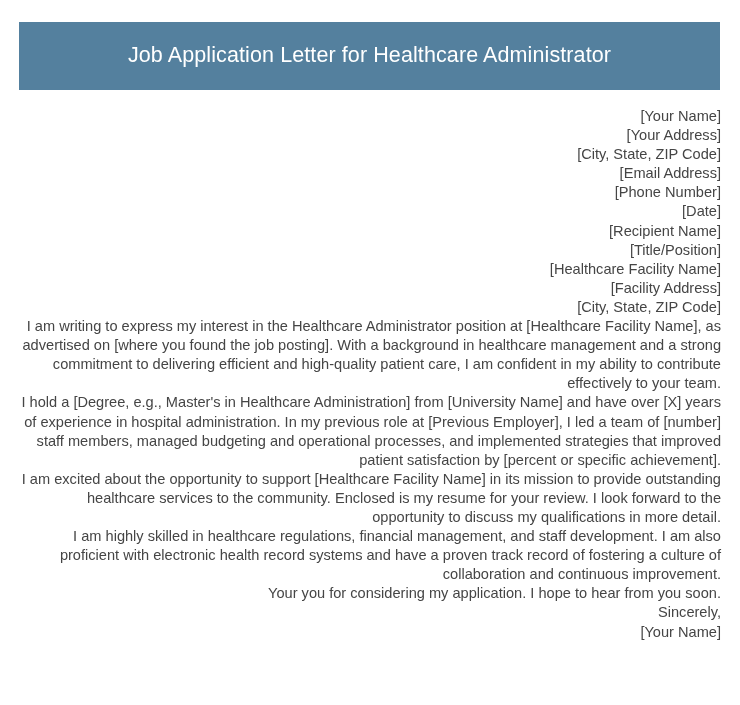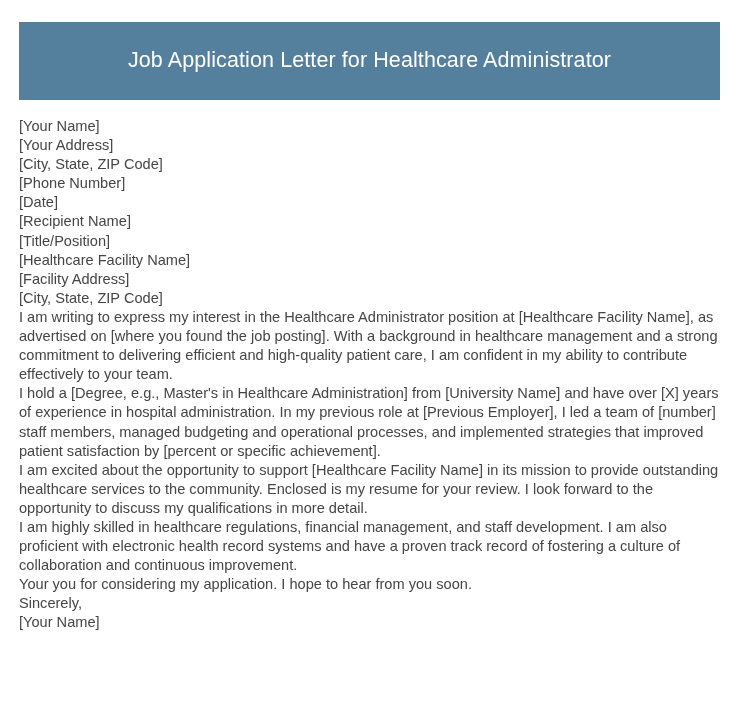--- a/index.html
+++ b/index.html
@@ -15,21 +15,21 @@
     position: relative;
   }
   #doc-root {
     width: 740px;
     height: 705px;
     background: #ffffff;
     box-sizing: border-box;
   }
   .header-banner {
     margin: 22px 20px 0 19px;
-    height: 78px;
+    height: 68px;
     background: #54809e;
     display: flex;
     align-items: center;
     justify-content: center;
     box-sizing: border-box;
   }
   .header-title {
     color: #ffffff;
     font-size: 21.5px;
     font-weight: 400;
@@ -44,21 +44,21 @@
     box-sizing: border-box;
   }
   .letter-line,
   .letter-para {
     color: #454545;
     font-size: 14.6px;
     line-height: 19.1px;
     font-weight: 400;
     margin: 0;
     padding: 0;
-    text-align: left;
+    text-align: right;
     word-spacing: 0px;
   }
   .letter-para {
     max-width: 703px;
   }
 </style>
 </head>
 <body>
 
 <div id="doc-root">
@@ -66,20 +66,21 @@
   <div class="header-banner">
     <div class="header-title">Job Application Letter for Healthcare Administrator</div>
   </div>
 
   <div class="letter-body">
 
     <div>
       <div class="letter-line">[Your Name]</div>
       <div class="letter-line">[Your Address]</div>
       <div class="letter-line">[City, State, ZIP Code]</div>
+      <div class="letter-line">[Email Address]</div>
       <div class="letter-line">[Phone Number]</div>
       <div class="letter-line">[Date]</div>
     </div>
 
     <div>
       <div class="letter-line">[Recipient Name]</div>
       <div class="letter-line">[Title/Position]</div>
       <div class="letter-line">[Healthcare Facility Name]</div>
       <div class="letter-line">[Facility Address]</div>
       <div class="letter-line">[City, State, ZIP Code]</div>

